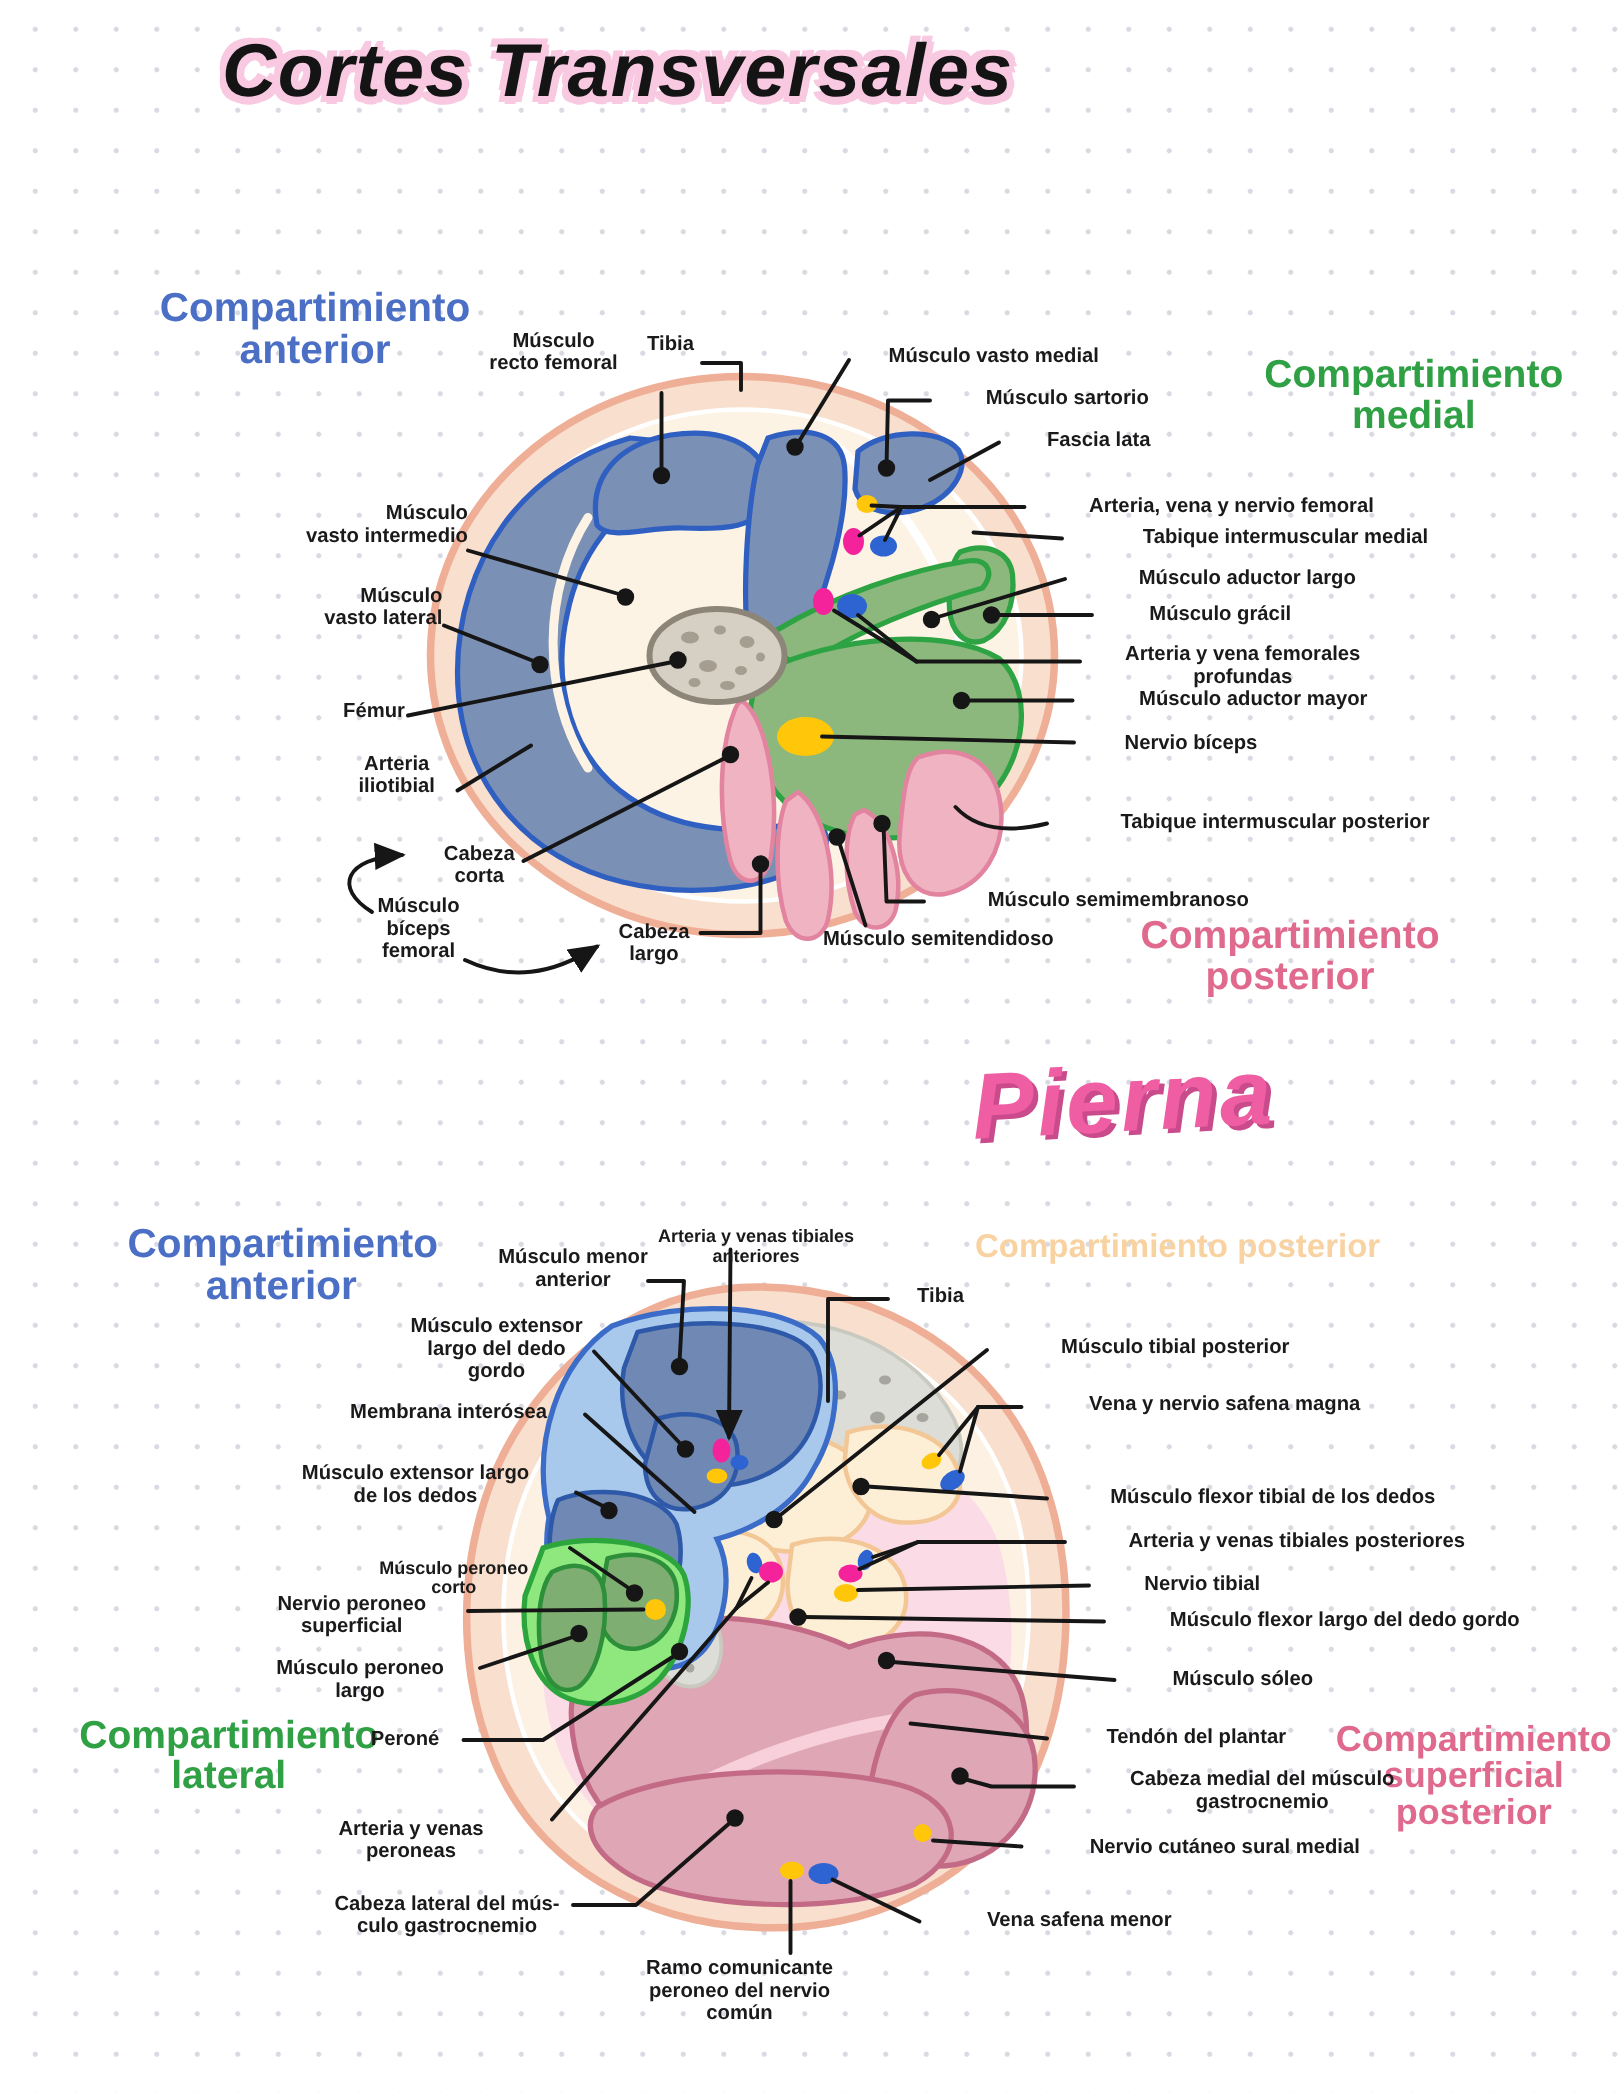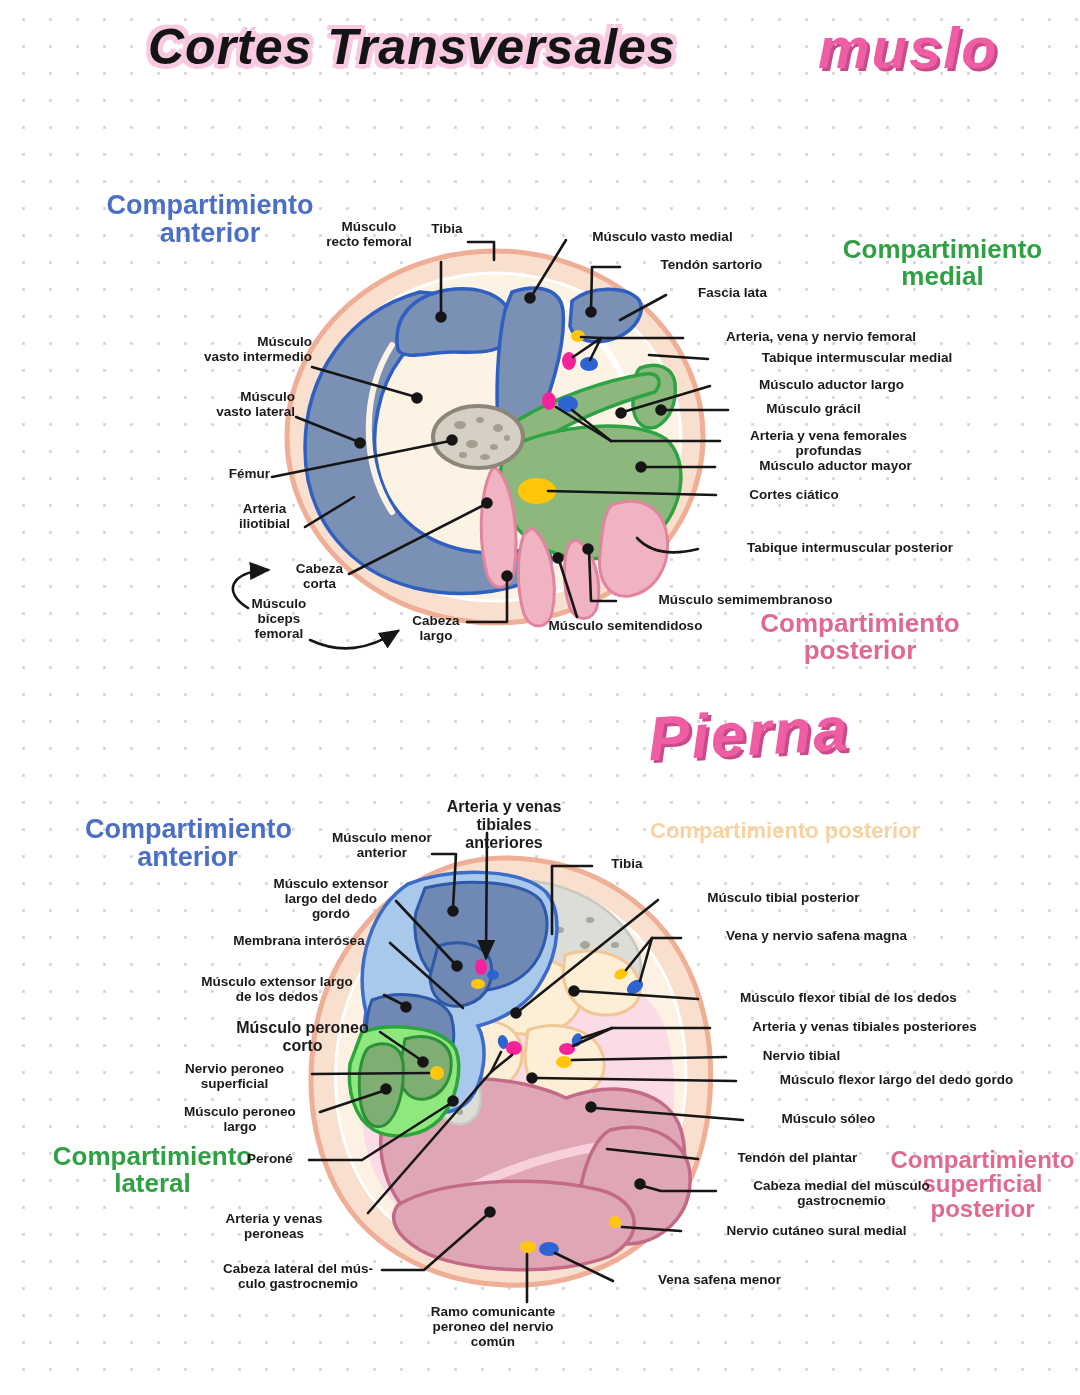--- a/index.html
+++ b/index.html
@@ -16,21 +16,21 @@
     text-shadow:4px 4px 0 #f8c9e0,-4px -4px 0 #f8c9e0,4px -4px 0 #f8c9e0,-4px 4px 0 #f8c9e0,0 5px 0 #f8c9e0,5px 0 0 #f8c9e0;
     white-space:nowrap;
   }
   .title-script{
     font-weight:bold;font-style:italic;color:#ef5da2;white-space:nowrap;
     text-shadow:3px 3px 0 #c94b8c;letter-spacing:2px;
   }
   .lbl{
     font-size:13.5px;font-weight:bold;line-height:1.12;white-space:pre-line;
   }
-  .lbl.small{font-size:16px;}
+  .lbl.small{font-size:12px;margin-top:20px;}
   .heading{font-weight:bold;line-height:1.02;white-space:pre-line;text-align:center;}
   .h-blue{color:#4a6fc4;font-size:27px;}
   .h-green{color:#2fa044;font-size:26px;}
   .h-pink{color:#e0698e;font-size:26px;}
   .h-cream{color:#f8d2a0;font-size:22px;}
   .ta-l{text-align:center;} .ta-r{text-align:right;} .ta-c{text-align:center;}
   svg{position:absolute;left:0;top:0;}
 </style>
 </head>
 <body>
@@ -261,21 +261,20 @@
         <path d="M698,1159 L607,1149"></path>
         <path d="M716,1191 L661,1191 L643,1186"></path>
           <circle cx="640" cy="1184" r="4.5" fill="#161616"></circle>
         <path d="M681,1231 L622,1227"></path>
         <path d="M613,1281 L555,1253"></path>
       </g>
     </g>
   </svg>
 
   <div class="abs title-main" style="left:148px;top:18px;">Cortes Transversales</div>
-  <div class="abs title-script" style="left:818px;top:14px;font-size:58px;">muslo</div>
   <div class="abs title-script" style="left:648px;top:698px;font-size:62px;transform:rotate(-3deg);">Pierna</div>
 
   <div class="abs heading h-blue" style="left:95px;top:192px;width:230px;">Compartimiento
 anterior</div>
   <div class="abs heading h-green" style="left:835px;top:236px;width:215px;">Compartimiento
 medial</div>
   <div class="abs heading h-pink" style="left:745px;top:610px;width:230px;">Compartimiento
 posterior</div>
 
   <div class="abs lbl ta-c" style="left:305px;top:219px;width:128px;">Músculo
@@ -289,30 +288,30 @@
   <div class="abs lbl ta-c" style="left:222px;top:501px;width:85px;">Arteria
 iliotibial</div>
   <div class="abs lbl ta-c" style="left:282px;top:561px;width:75px;">Cabeza
 corta</div>
   <div class="abs lbl ta-c" style="left:238px;top:596px;width:82px;">Músculo
 bíceps
 femoral</div>
   <div class="abs lbl ta-c" style="left:405px;top:613px;width:62px;">Cabeza
 largo</div>
   <div class="abs lbl ta-l" style="left:570px;top:229px;width:185px;">Músculo vasto medial</div>
-  <div class="abs lbl ta-l" style="left:624px;top:257px;width:175px;">Tendón sartorio</div>
+  <div class="abs lbl ta-l" style="left:624px;top:257px;width:175px;">Músculo sartorio</div>
   <div class="abs lbl ta-l" style="left:670px;top:285px;width:125px;">Fascia lata</div>
   <div class="abs lbl ta-l" style="left:686px;top:329px;width:270px;">Arteria, vena y nervio femoral</div>
   <div class="abs lbl ta-l" style="left:712px;top:350px;width:290px;">Tabique intermuscular medial</div>
   <div class="abs lbl ta-l" style="left:714px;top:377px;width:235px;">Músculo aductor largo</div>
   <div class="abs lbl ta-l" style="left:731px;top:401px;width:165px;">Músculo grácil</div>
   <div class="abs lbl ta-c" style="left:716px;top:428px;width:225px;">Arteria y vena femorales
 profundas</div>
   <div class="abs lbl ta-l" style="left:718px;top:458px;width:235px;">Músculo aductor mayor</div>
-  <div class="abs lbl ta-l" style="left:719px;top:487px;width:150px;">Cortes ciático</div>
+  <div class="abs lbl ta-l" style="left:719px;top:487px;width:150px;">Nervio bíceps</div>
   <div class="abs lbl ta-l" style="left:700px;top:540px;width:300px;">Tabique intermuscular posterior</div>
   <div class="abs lbl ta-l" style="left:618px;top:592px;width:255px;">Músculo semimembranoso</div>
   <div class="abs lbl ta-l" style="left:518px;top:618px;width:215px;">Músculo semitendidoso</div>
 
   <div class="abs heading h-blue" style="left:85px;top:816px;width:205px;">Compartimiento
 anterior</div>
   <div class="abs heading h-cream" style="left:650px;top:820px;width:280px;text-align:left;">Compartimiento posterior</div>
   <div class="abs heading h-green" style="left:45px;top:1143px;width:215px;">Compartimiento
 lateral</div>
   <div class="abs heading h-pink" style="left:885px;top:1148px;width:195px;font-size:24px;">Compartimiento

